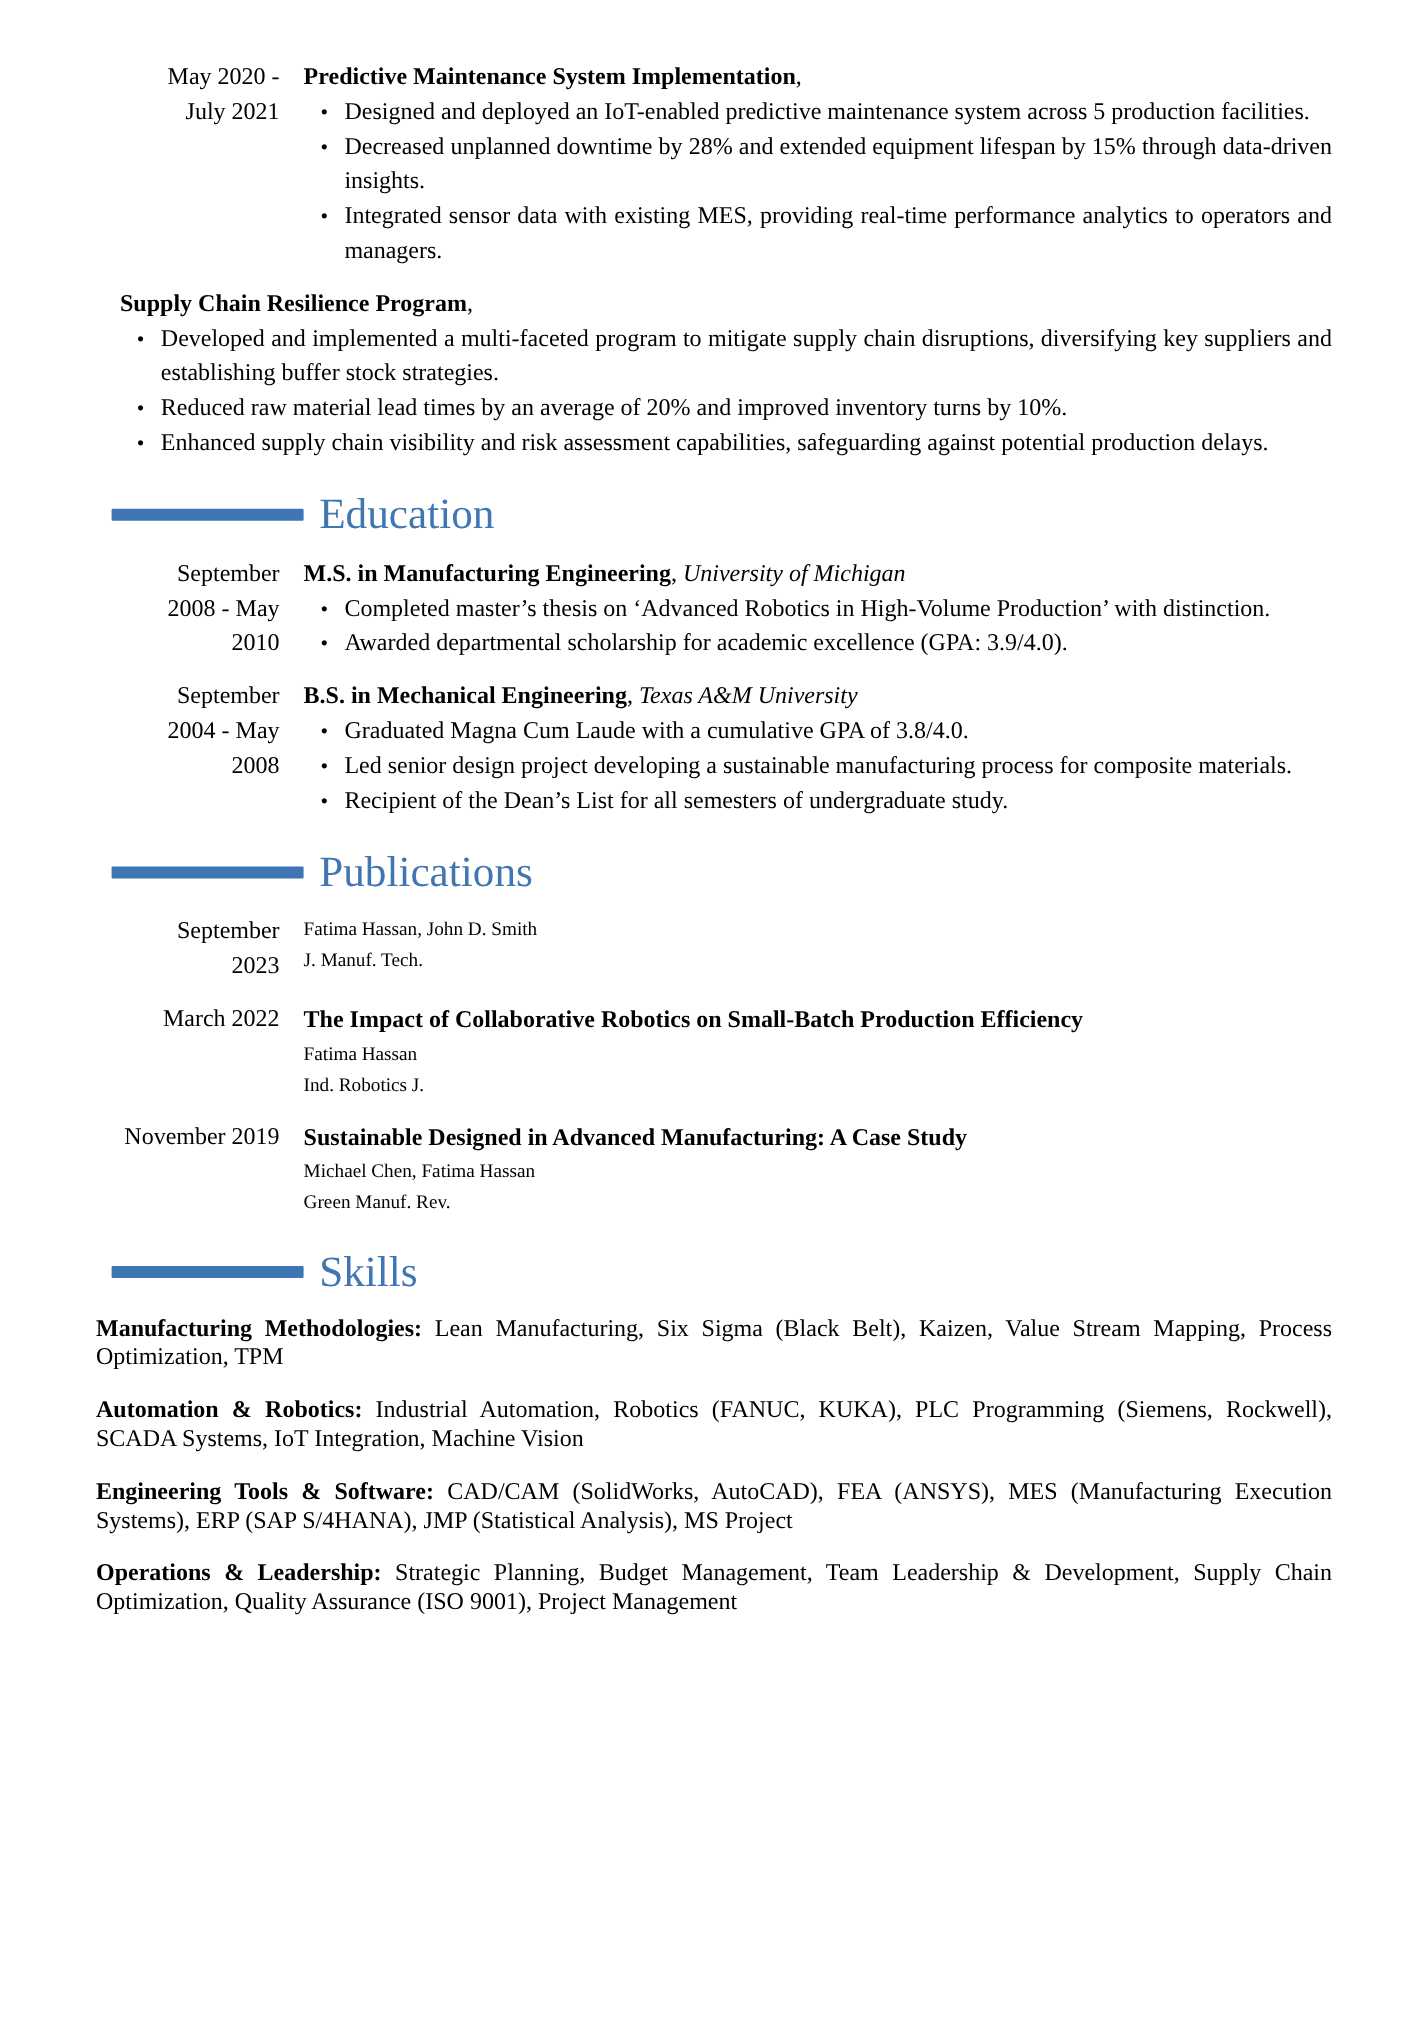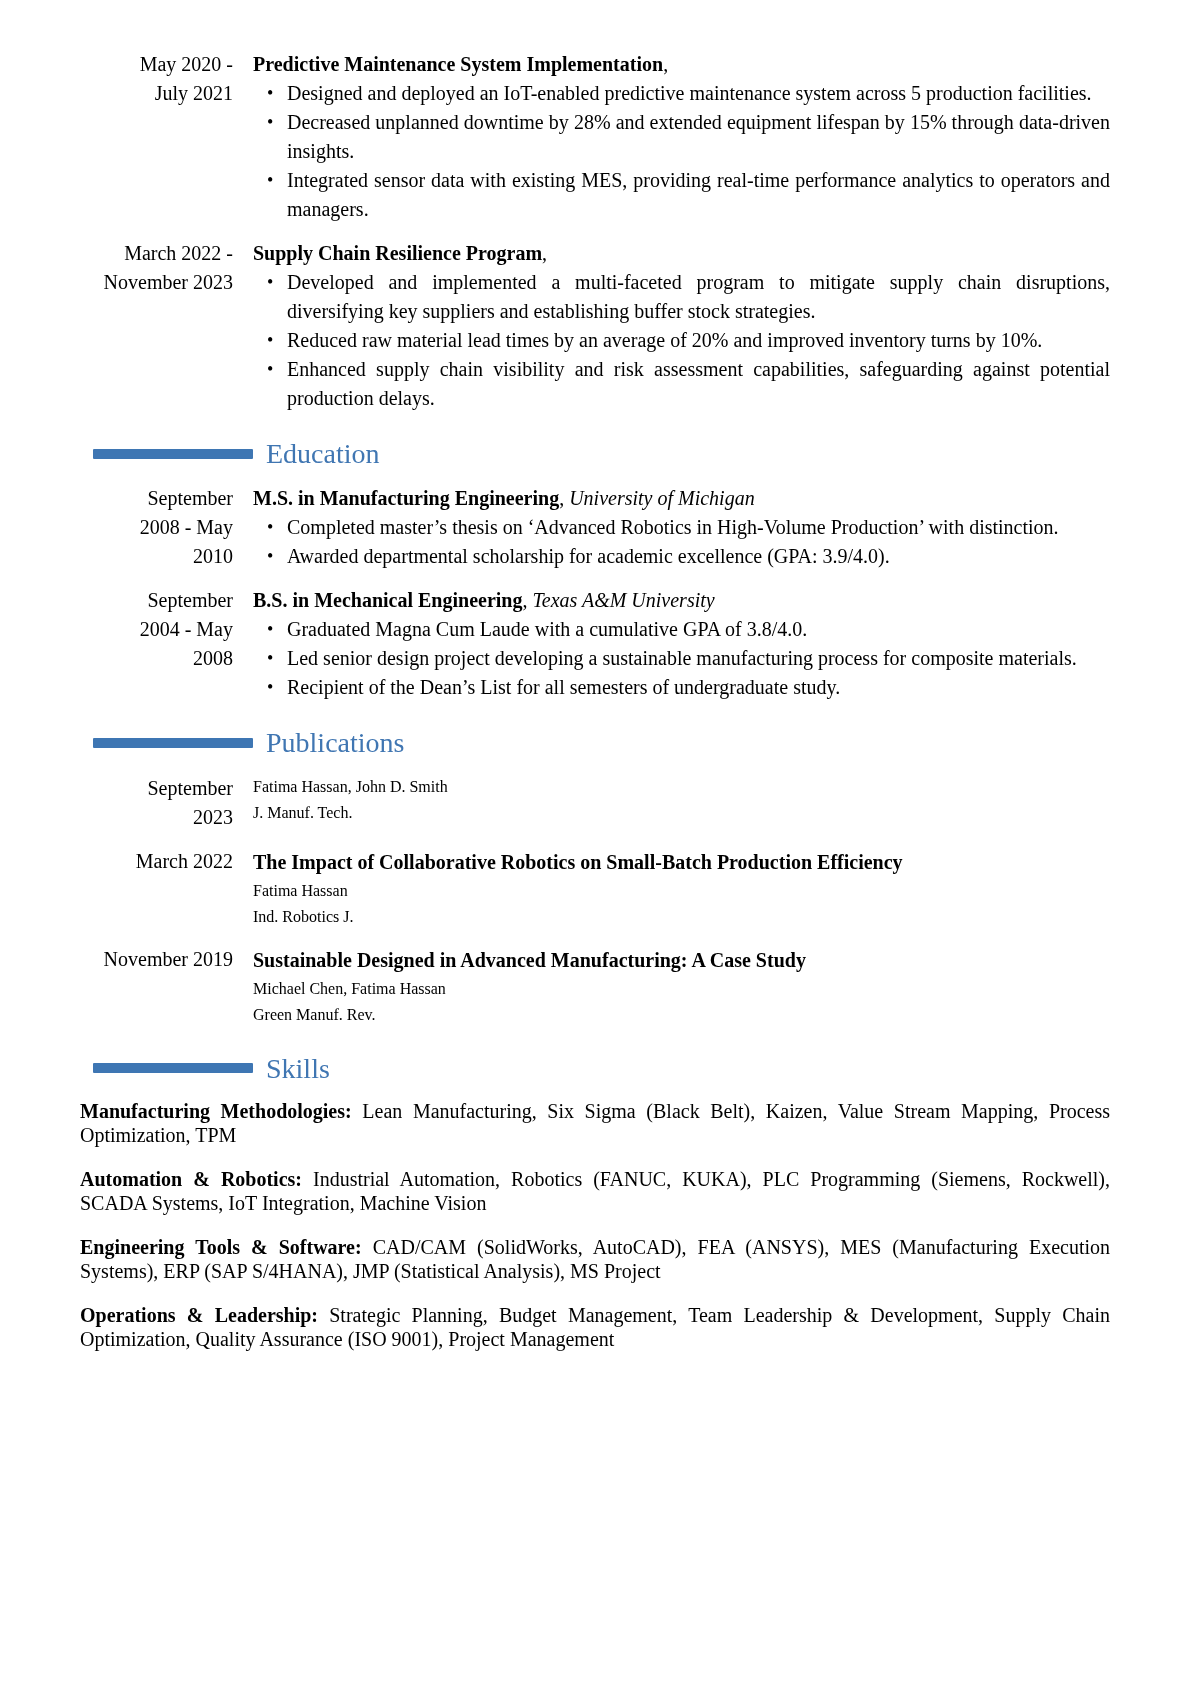--- a/index.html
+++ b/index.html
@@ -69,21 +69,21 @@
   .section-rule {
     flex: 0 0 160px;
     width: 160px;
     height: 10px;
     margin-left: 13px;
     border-radius: 1px;
     background: #3e76b3;
   }
   .section-title {
     margin: 0 0 0 13px;
-    font-size: 28px;
+    font-size: 36px;
     font-weight: 400;
     line-height: 1.05;
     color: #4076b2;
   }
   .pub-title {
     font-weight: bold;
     font-size: 20px;
     line-height: 31px;
     text-align: justify;
   }
@@ -116,22 +116,20 @@
         </div>
         <ul class="bullets">
           <li>Designed and deployed an IoT-enabled predictive maintenance system across 5 production facilities.</li>
           <li>Decreased unplanned downtime by 28% and extended equipment lifespan by 15% through data-driven insights.</li>
           <li>Integrated sensor data with existing MES, providing real-time performance analytics to operators and managers.</li>
         </ul>
       </div>
     </div>
 
     <div class="row">
-      <div class="hint">March 2022 -
-November 2023</div>
       <div class="main">
         <div class="entry-title">
           <strong>Supply Chain Resilience Program</strong><span>,</span>
         </div>
         <ul class="bullets">
           <li>Developed and implemented a multi-faceted program to mitigate supply chain disruptions, diversifying key suppliers and establishing buffer stock strategies.</li>
           <li>Reduced raw material lead times by an average of 20% and improved inventory turns by 10%.</li>
           <li>Enhanced supply chain visibility and risk assessment capabilities, safeguarding against potential production delays.</li>
         </ul>
       </div>

